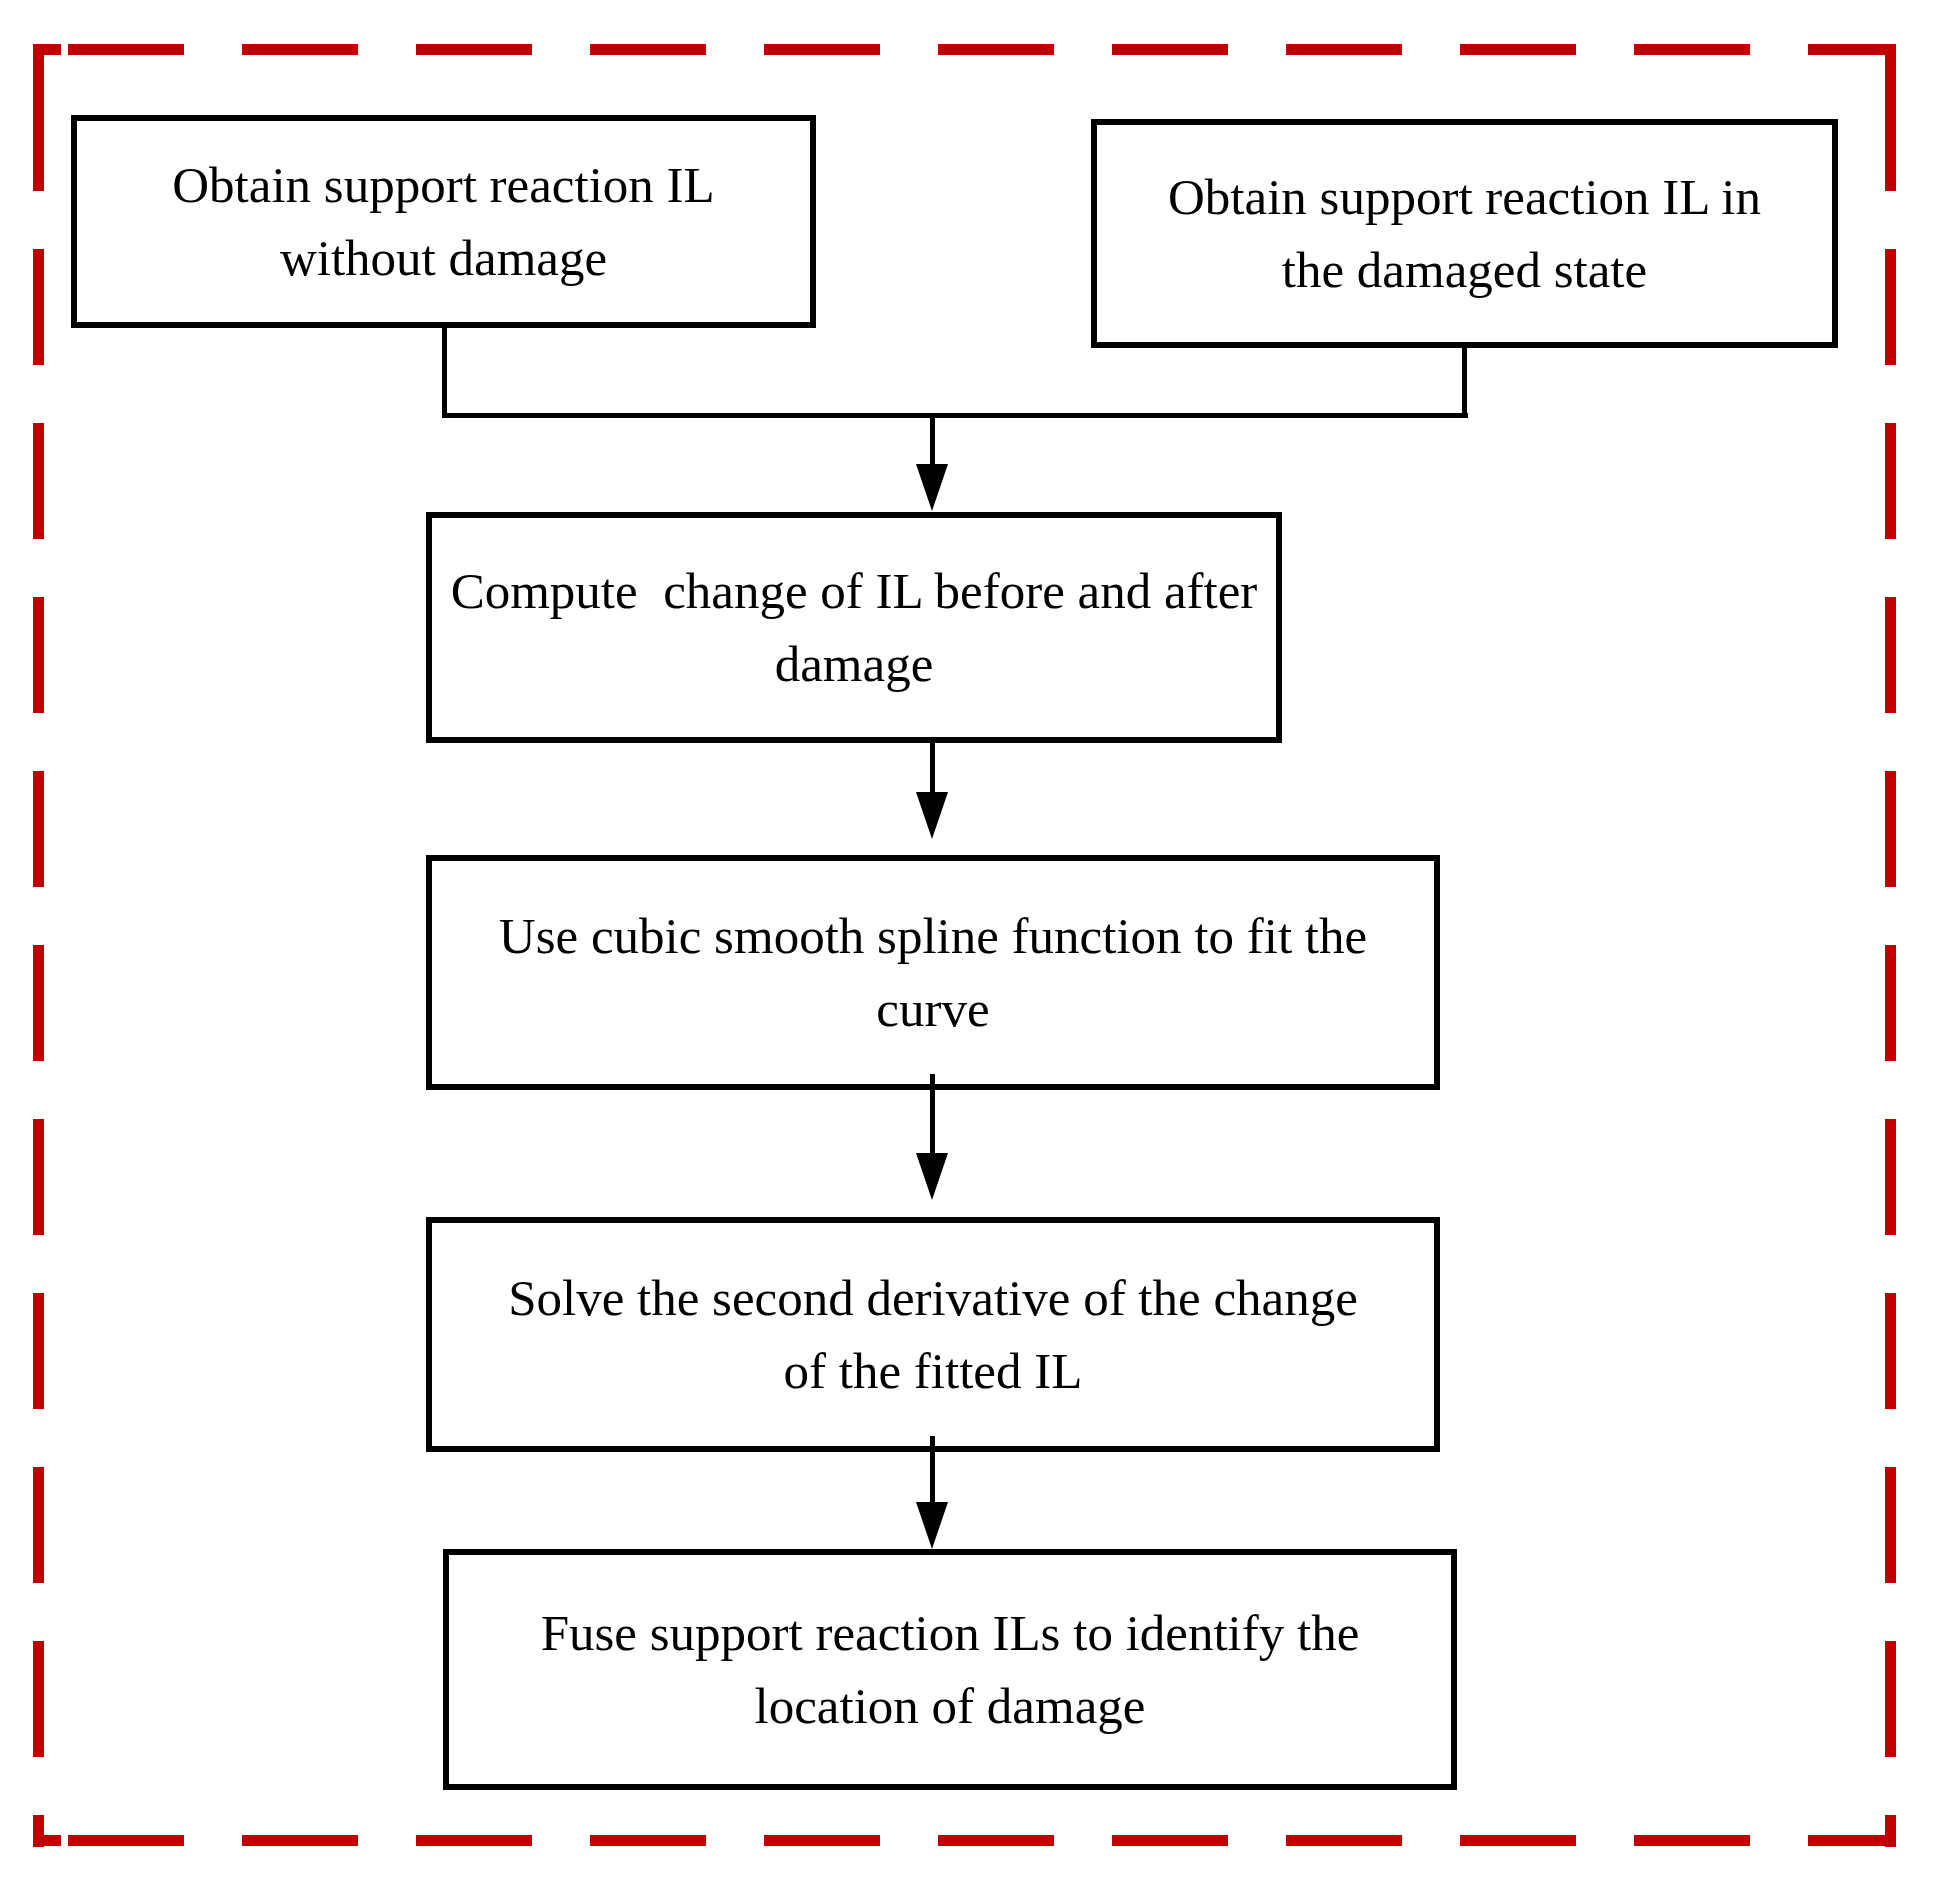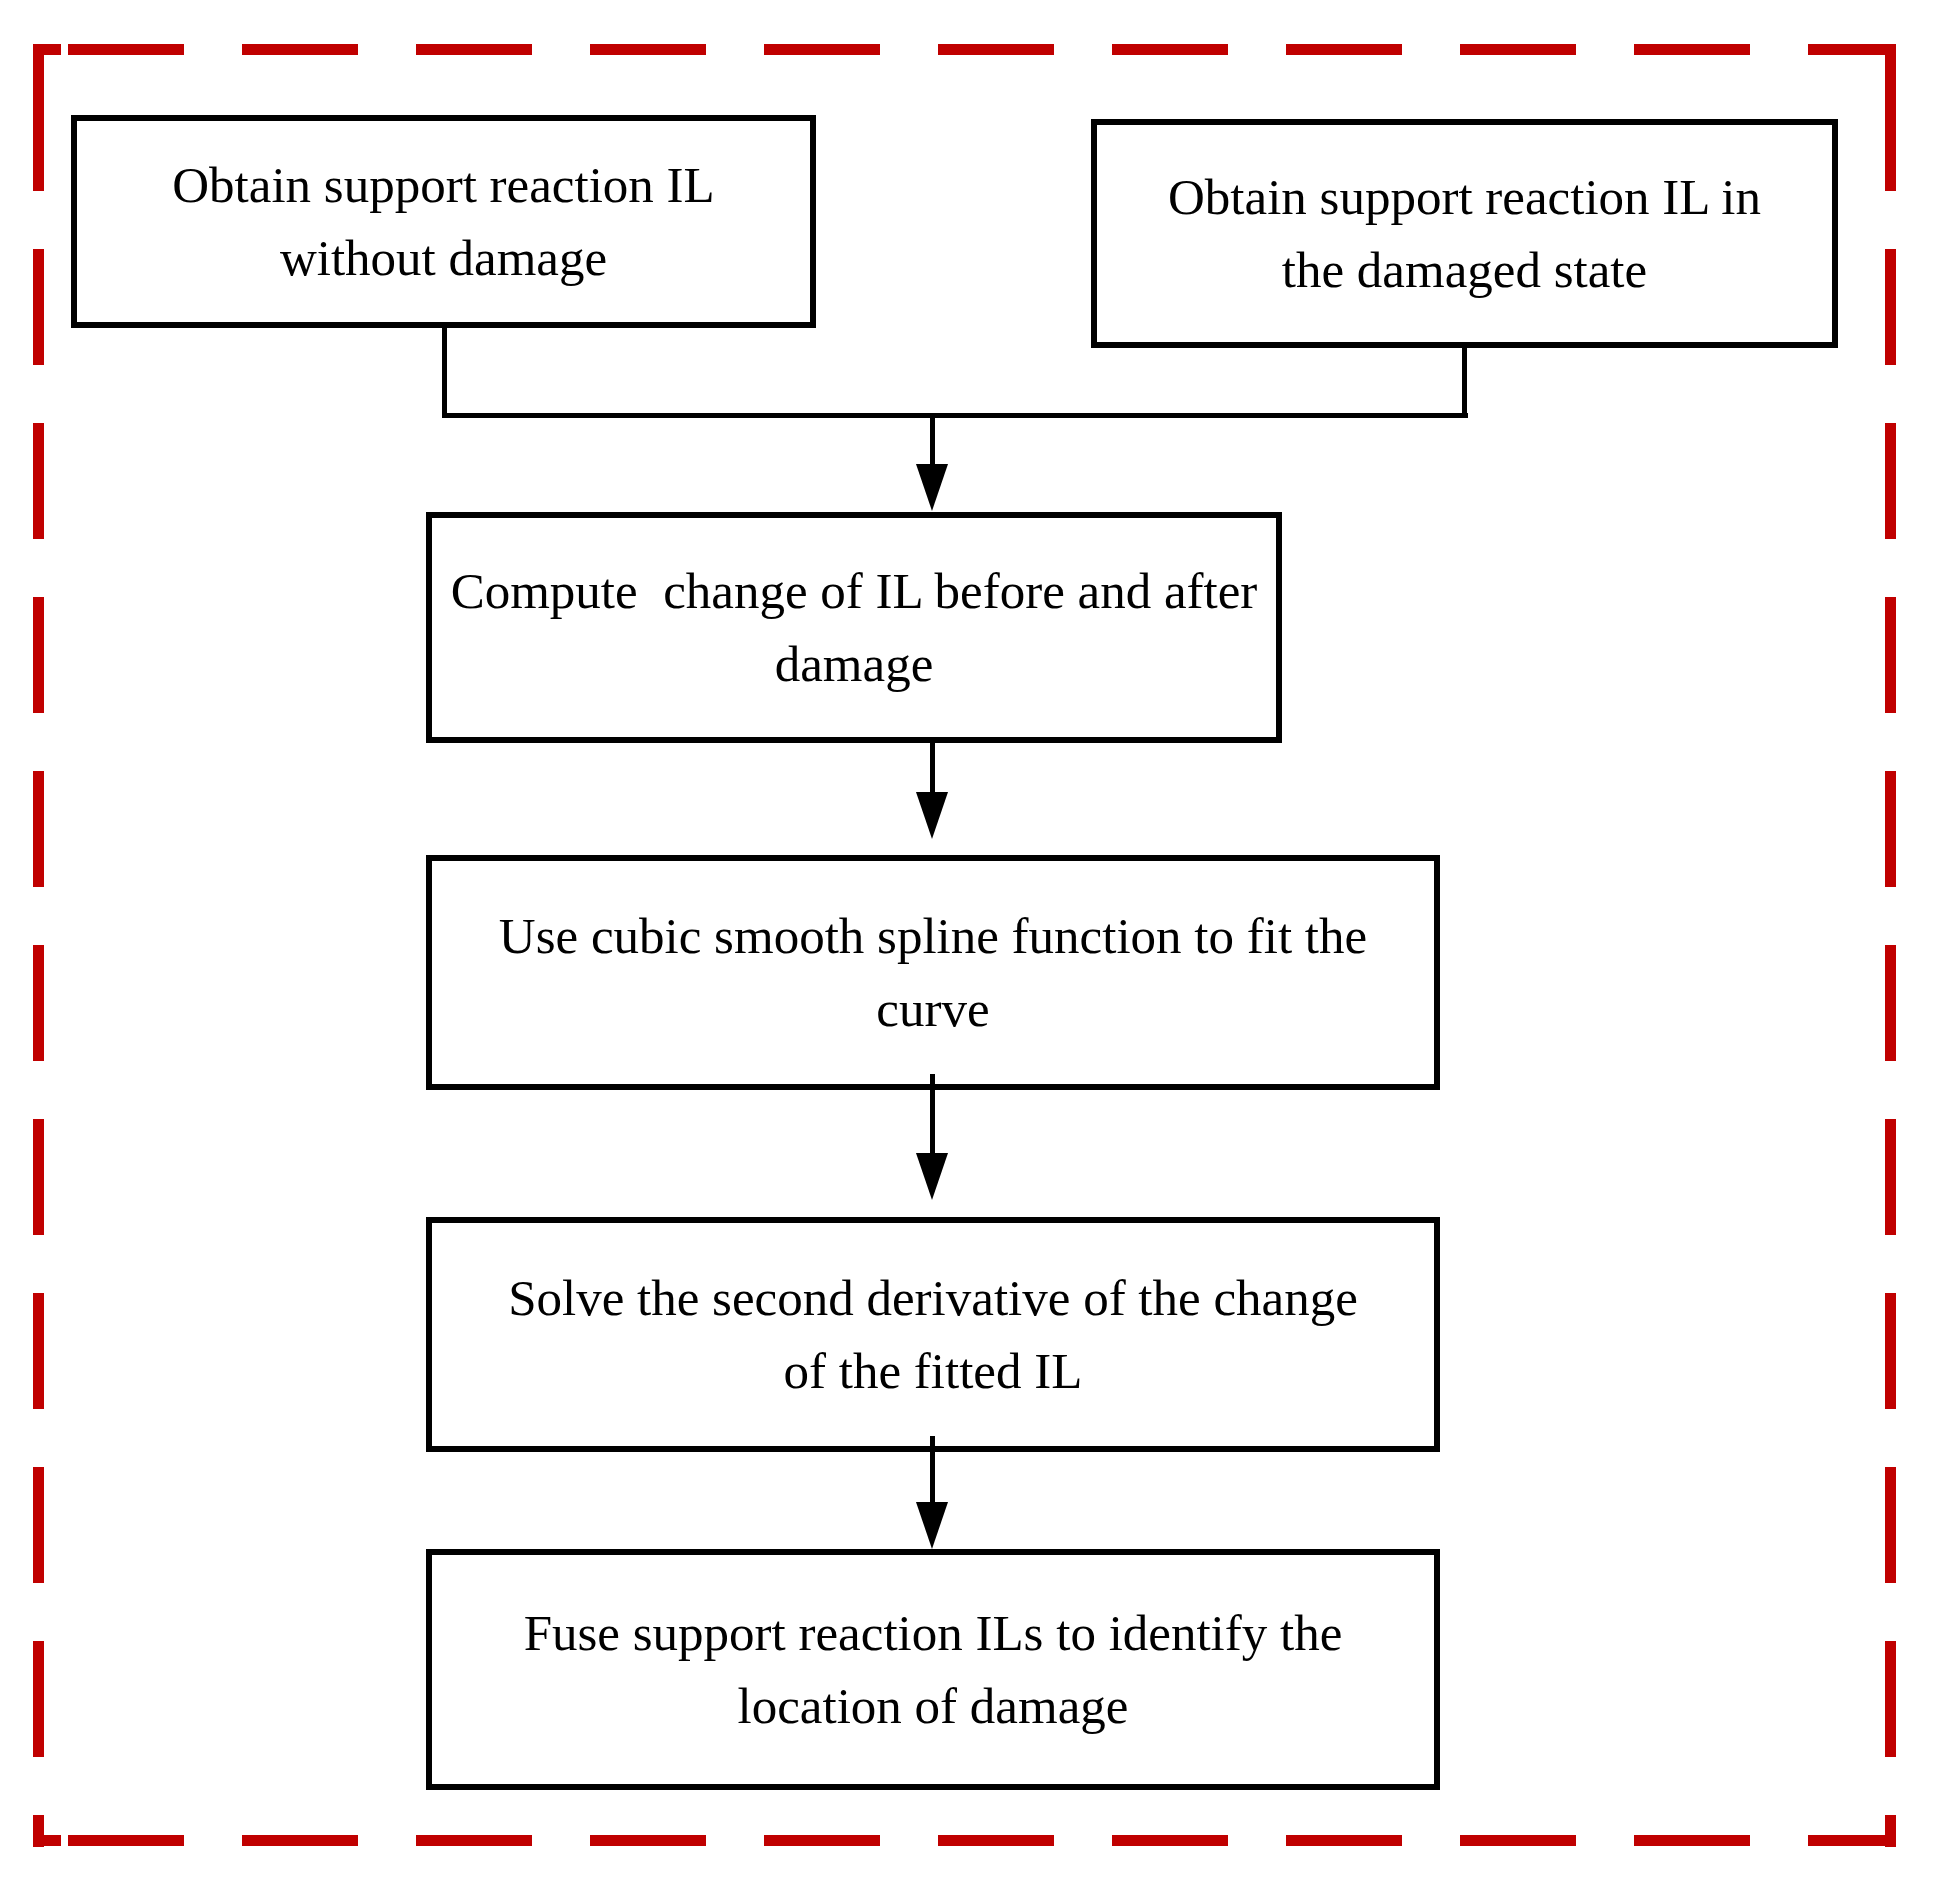--- a/index.html
+++ b/index.html
@@ -101,19 +101,19 @@
   <div class="arrowhead" style="left:916px; top:1153px;"></div>
 
   <div class="node" style="left:426px; top:1201px; width:1014px; height:235px;margin-top:16px;">
     <span class="label">Solve the second derivative of the change
 of the fitted IL</span>
   </div>
 
   <div class="line" style="left:930px; top:1436px; width:5.3px; height:68px;"></div>
   <div class="arrowhead" style="left:916px; top:1502px;"></div>
 
-  <div class="node" style="left:426px; top:1549px; width:1014px; height:241px;">
+  <div class="node" style="left:443px; top:1549px; width:1014px; height:241px;">
     <span class="label">Fuse support reaction ILs to identify the
 location of damage</span>
   </div>
 
 </div>
 
 
 </body></html>

